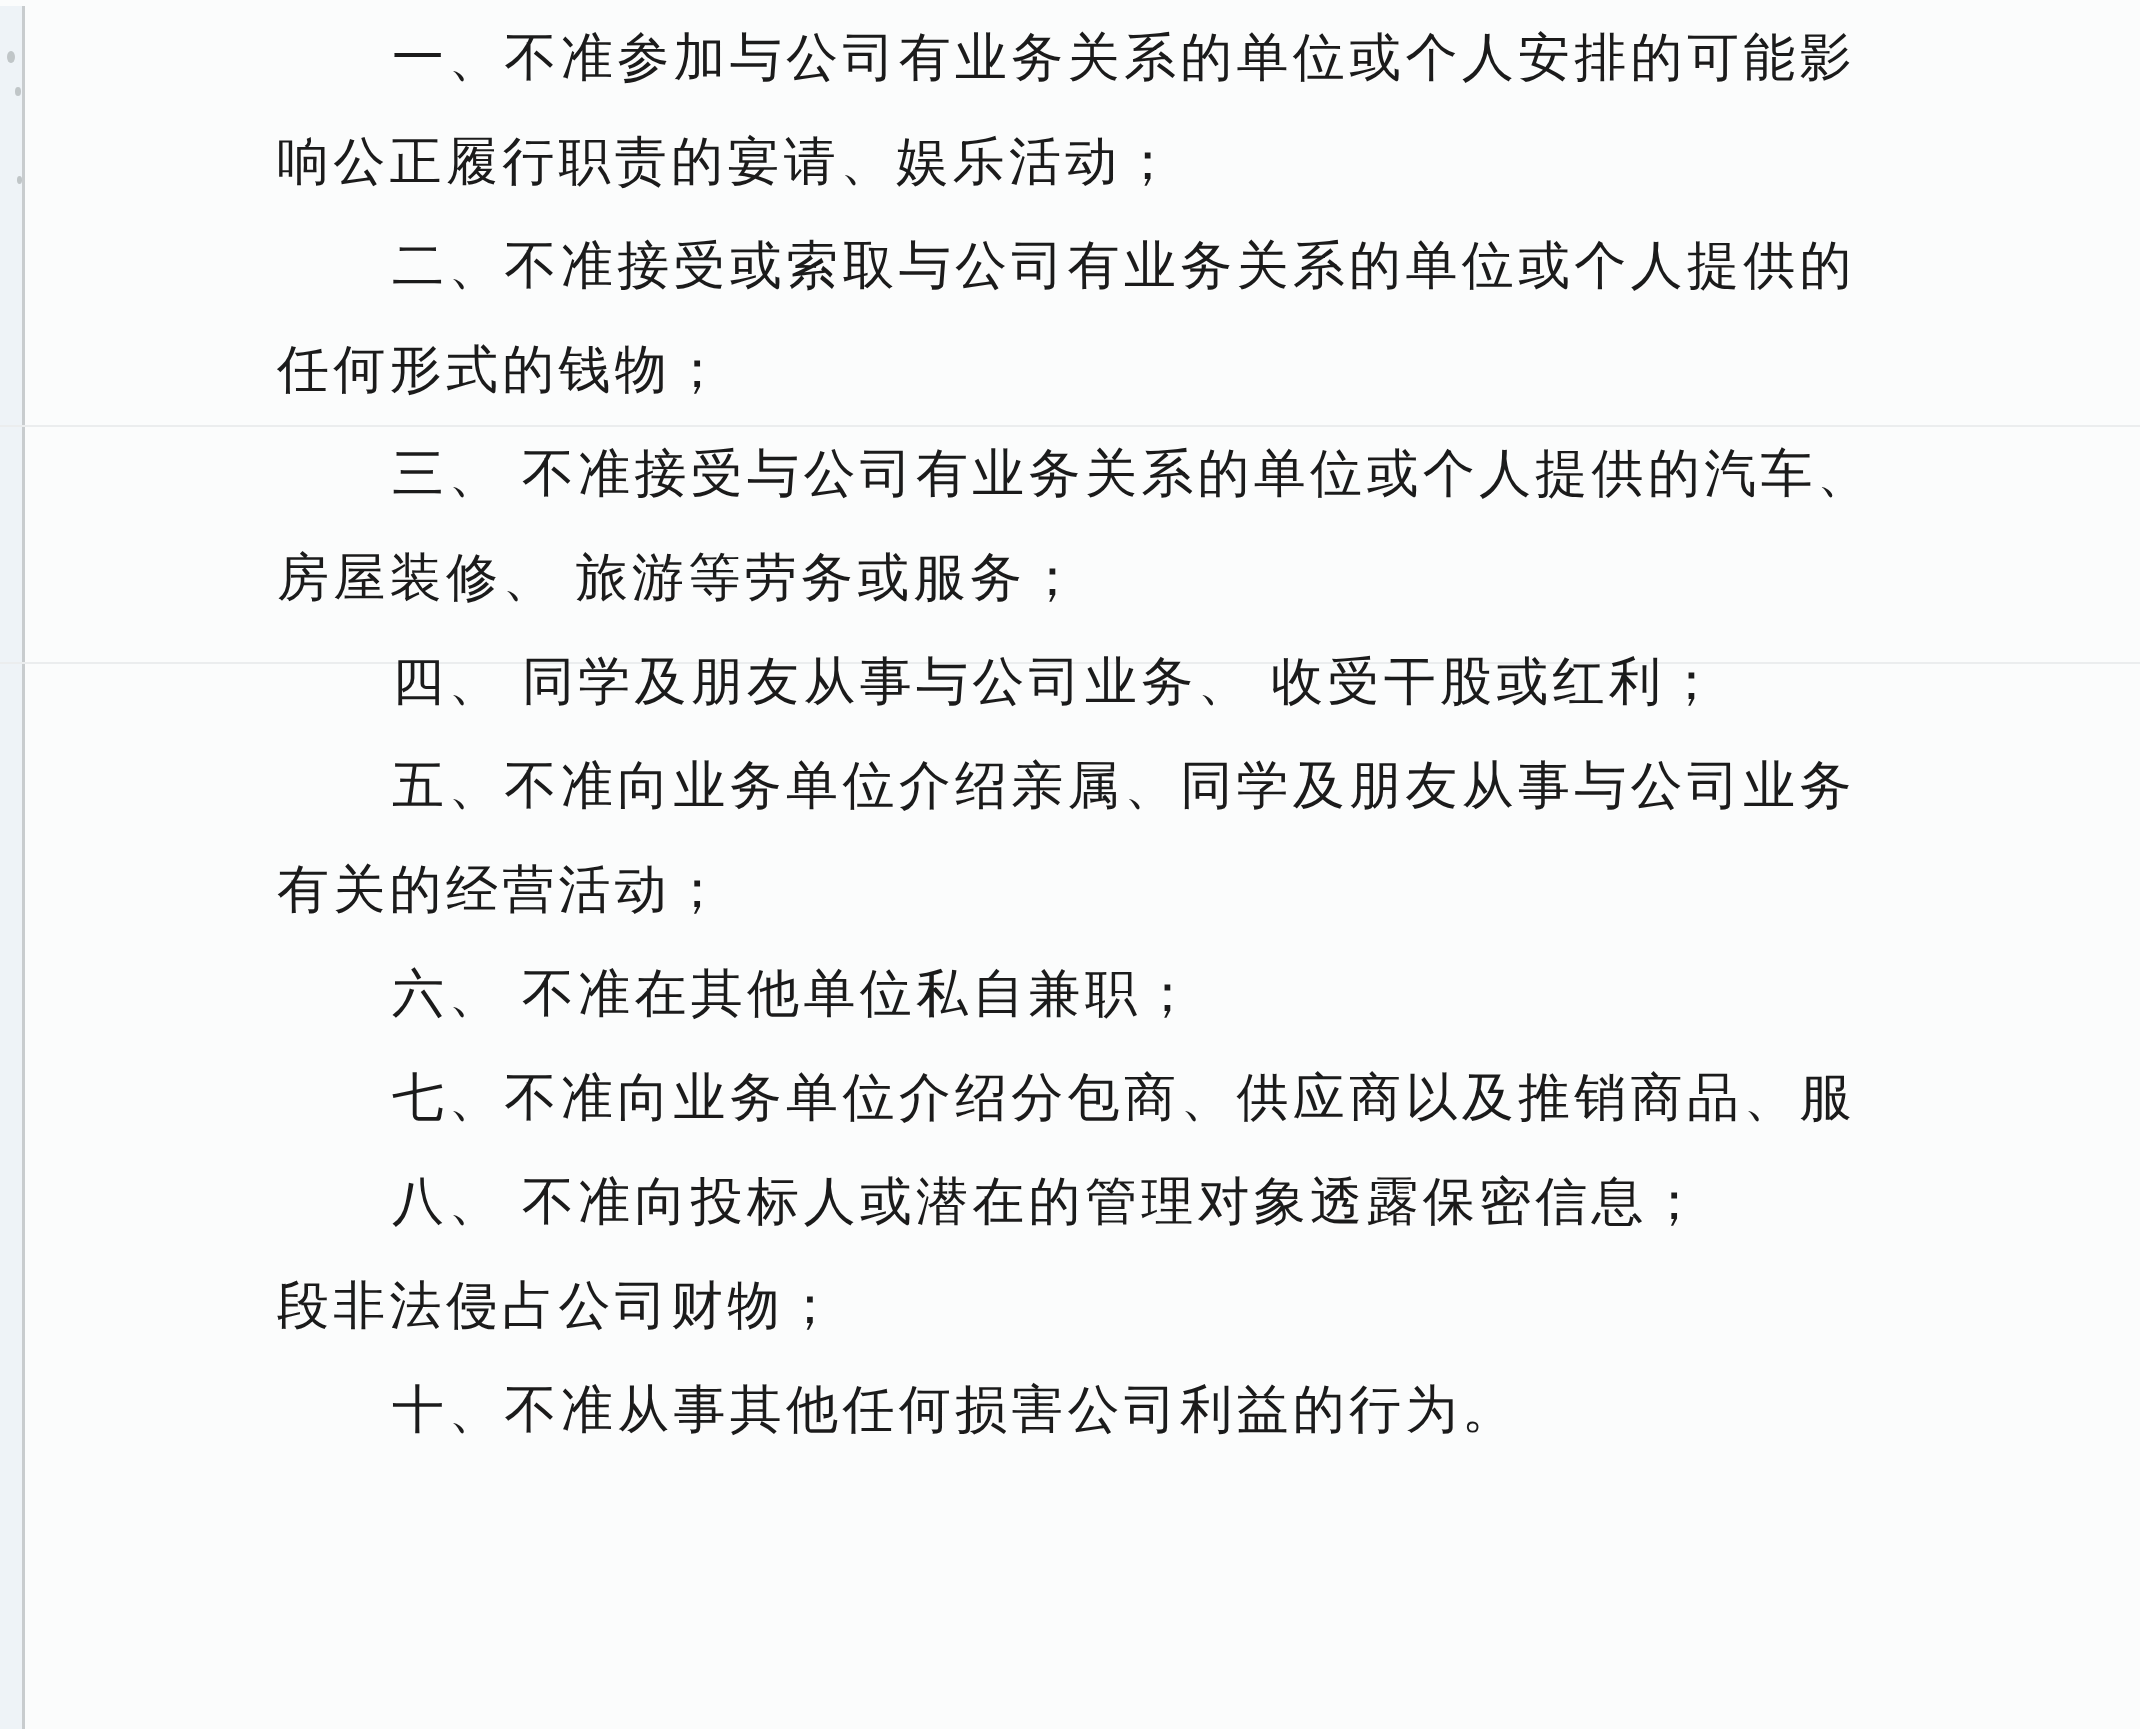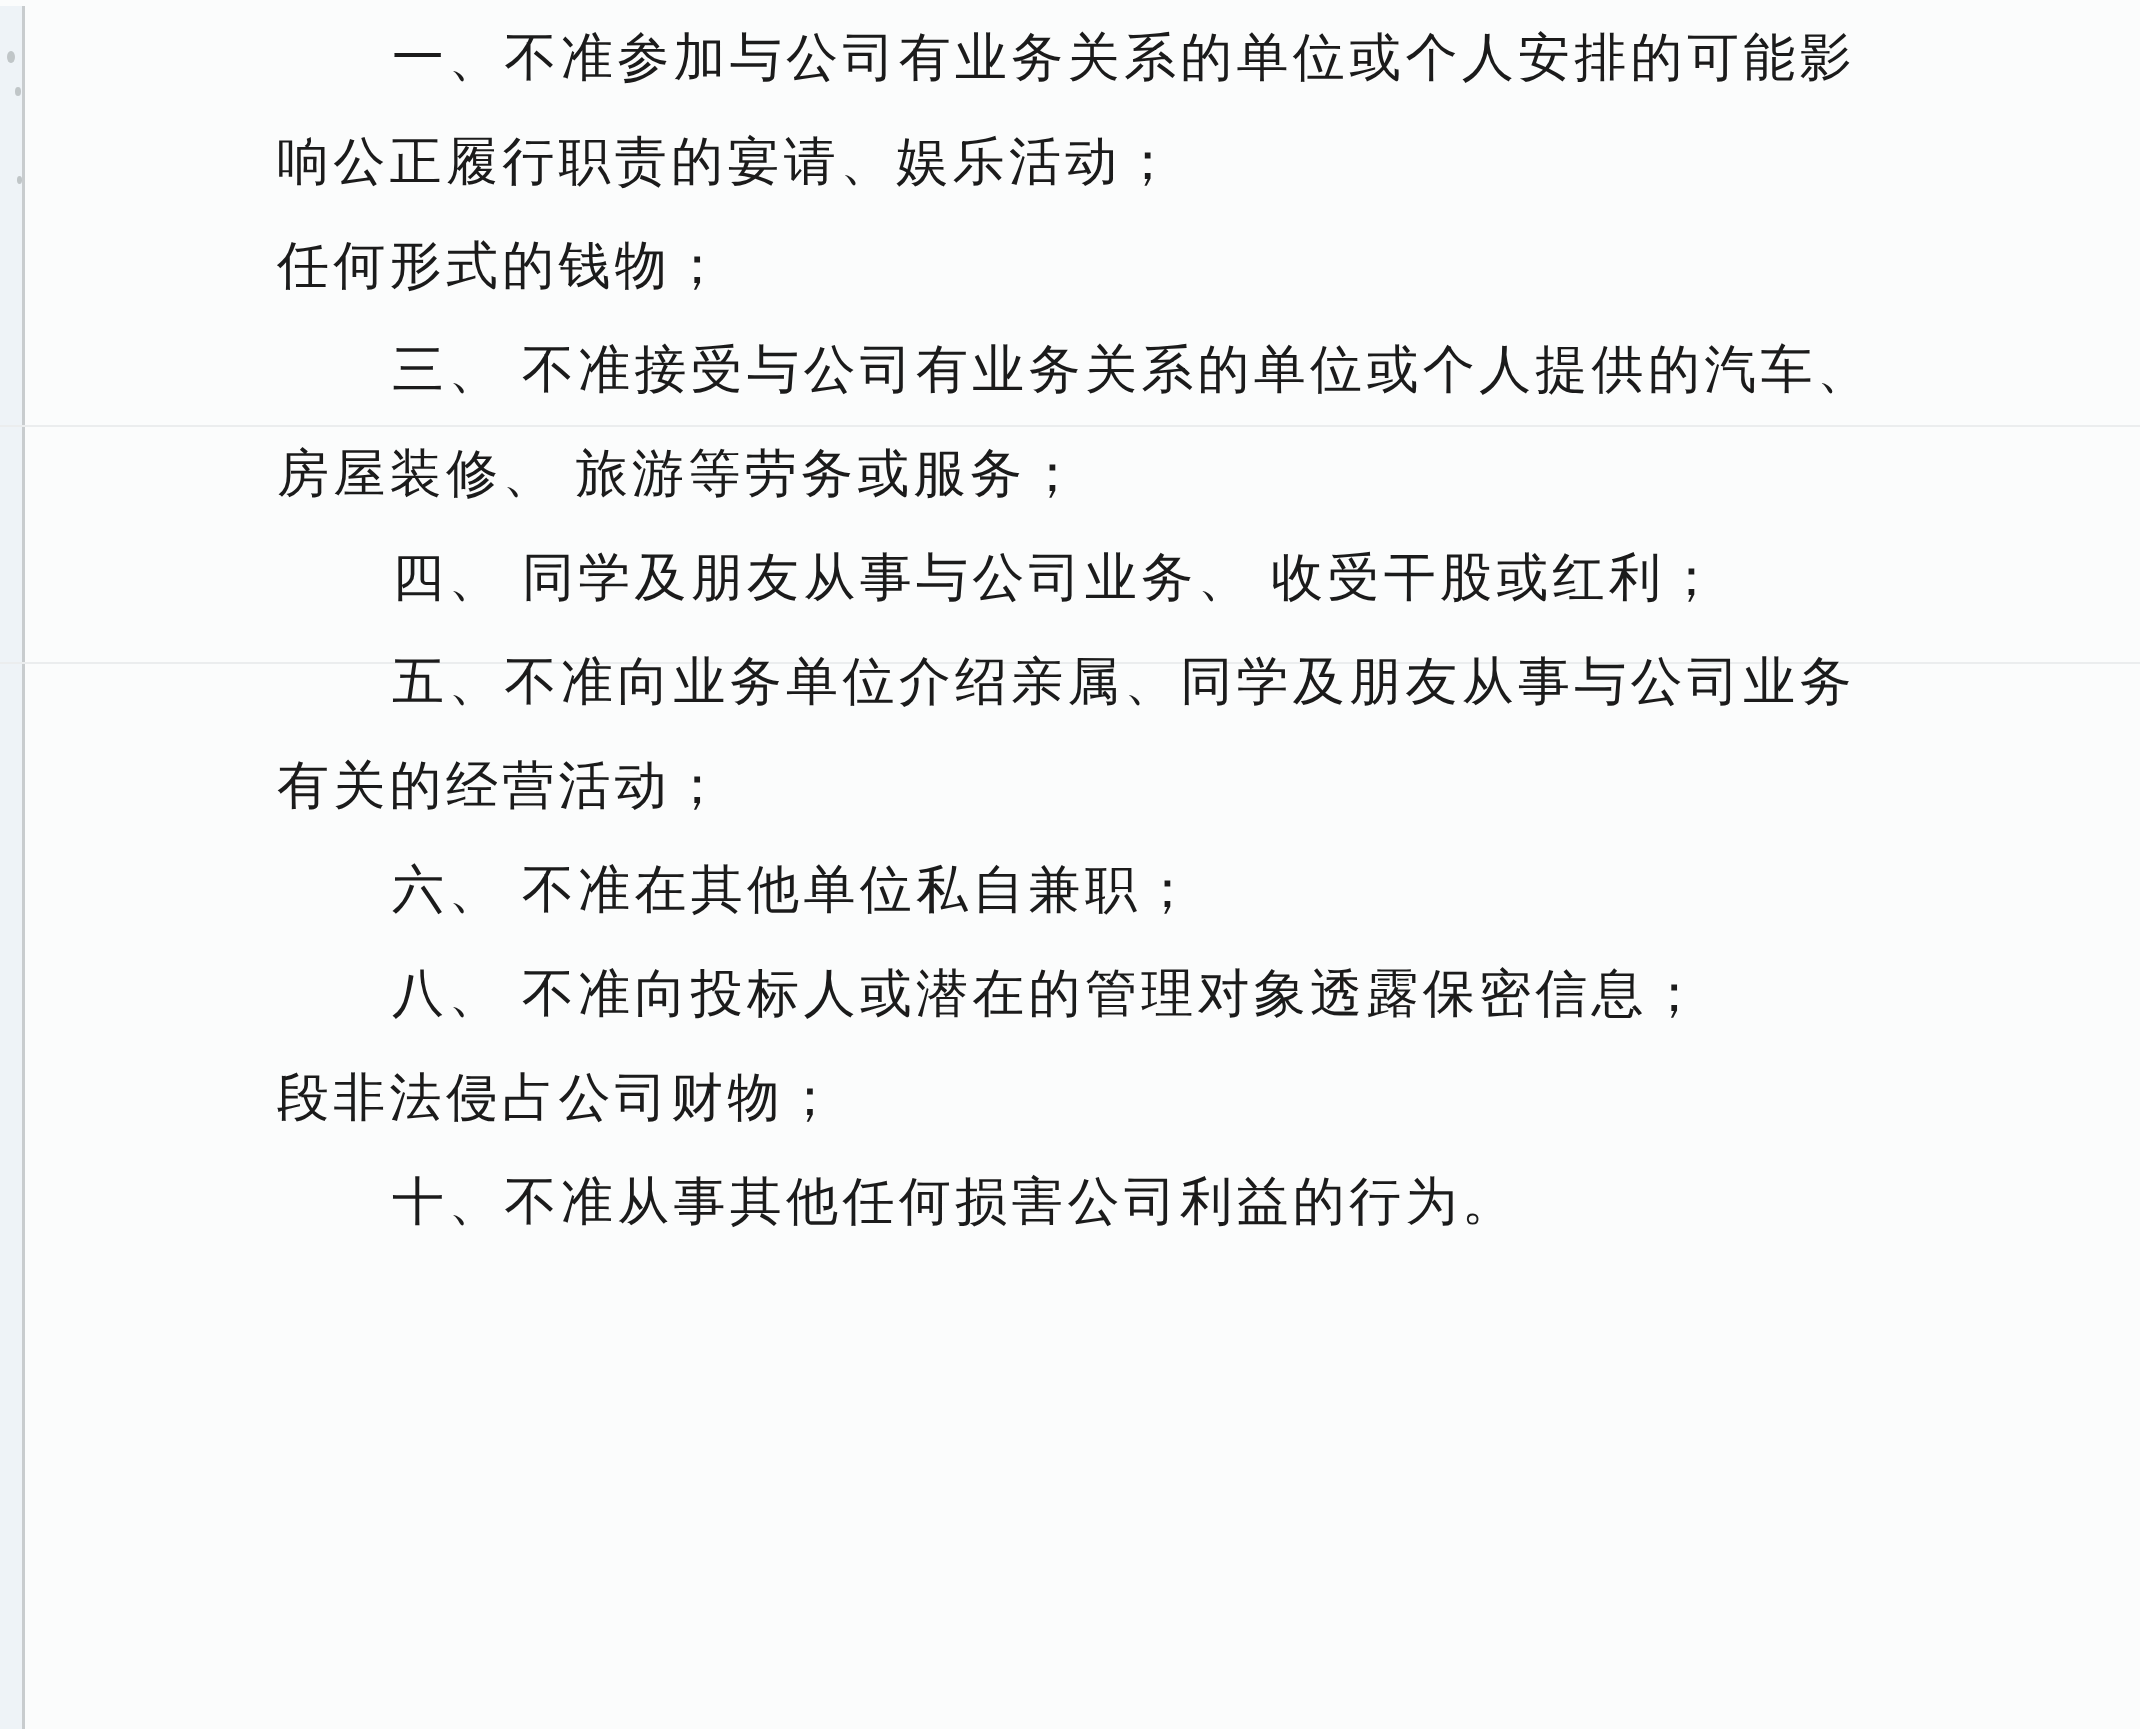--- a/index.html
+++ b/index.html
@@ -73,25 +73,27 @@
   <div class="streak s1"></div>
   <div class="streak s2"></div>
   <div class="speck k1"></div>
   <div class="speck k2"></div>
   <div class="speck k3"></div>
 
   <div class="content" id="doc-body">
 
   <div class="line indent">一、不准参加与公司有业务关系的单位或个人安排的可能影</div>
       <div class="line">响公正履行职责的宴请、娱乐活动；</div>
+      <div class="line indent">二、不准接受或索取与公司有业务关系的单位或个人提供的</div>
       <div class="line">任何形式的钱物；</div>
       <div class="line indent">三、 不准接受与公司有业务关系的单位或个人提供的汽车、</div>
       <div class="line">房屋装修、 旅游等劳务或服务；</div>
       <div class="line indent">四、 同学及朋友从事与公司业务、 收受干股或红利；</div>
       <div class="line indent">五、不准向业务单位介绍亲属、同学及朋友从事与公司业务</div>
       <div class="line">有关的经营活动；</div>
       <div class="line indent">六、 不准在其他单位私自兼职；</div>
+      <div class="line indent">七、不准向业务单位介绍分包商、供应商以及推销商品、服</div>
       <div class="line indent">八、 不准向投标人或潜在的管理对象透露保密信息；</div>
       <div class="line">段非法侵占公司财物；</div>
       <div class="line indent">十、不准从事其他任何损害公司利益的行为。</div>
     </div>
 </div>
 
 
 </body></html>

